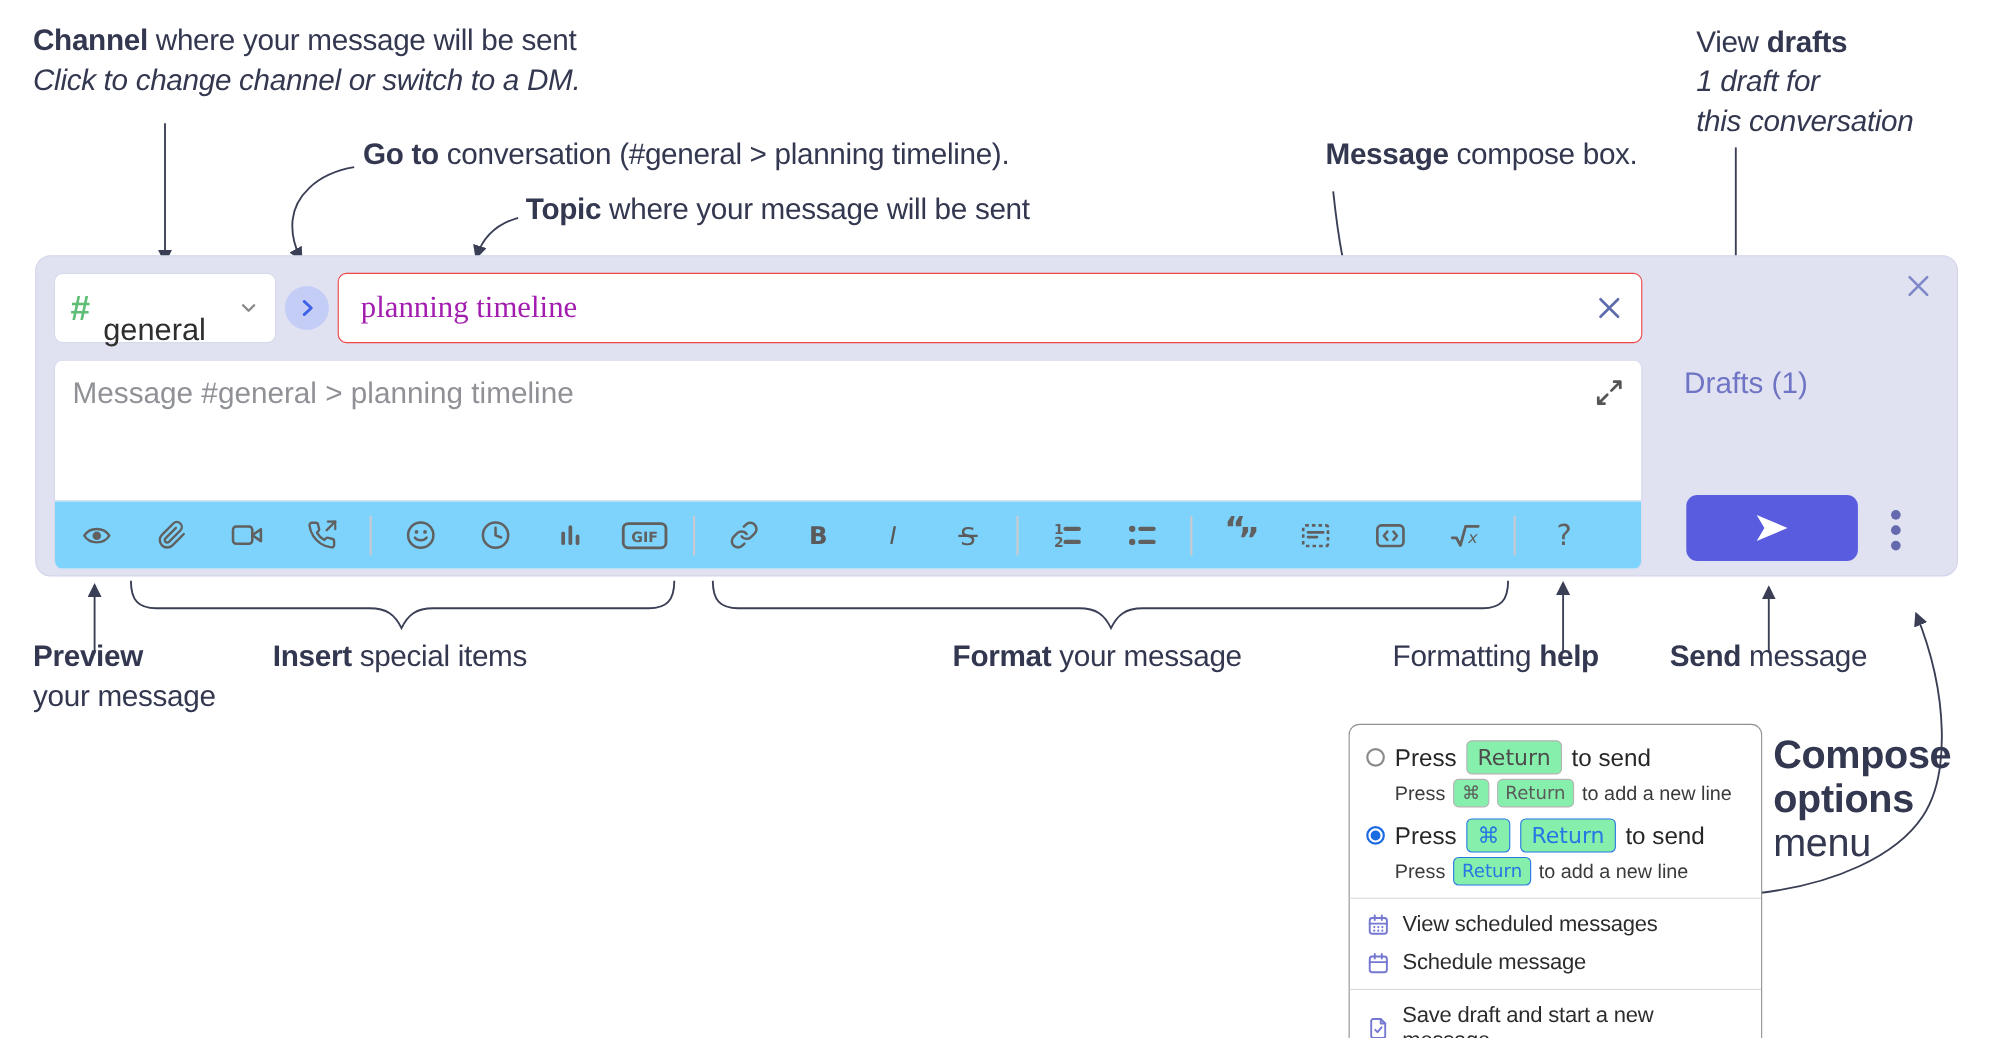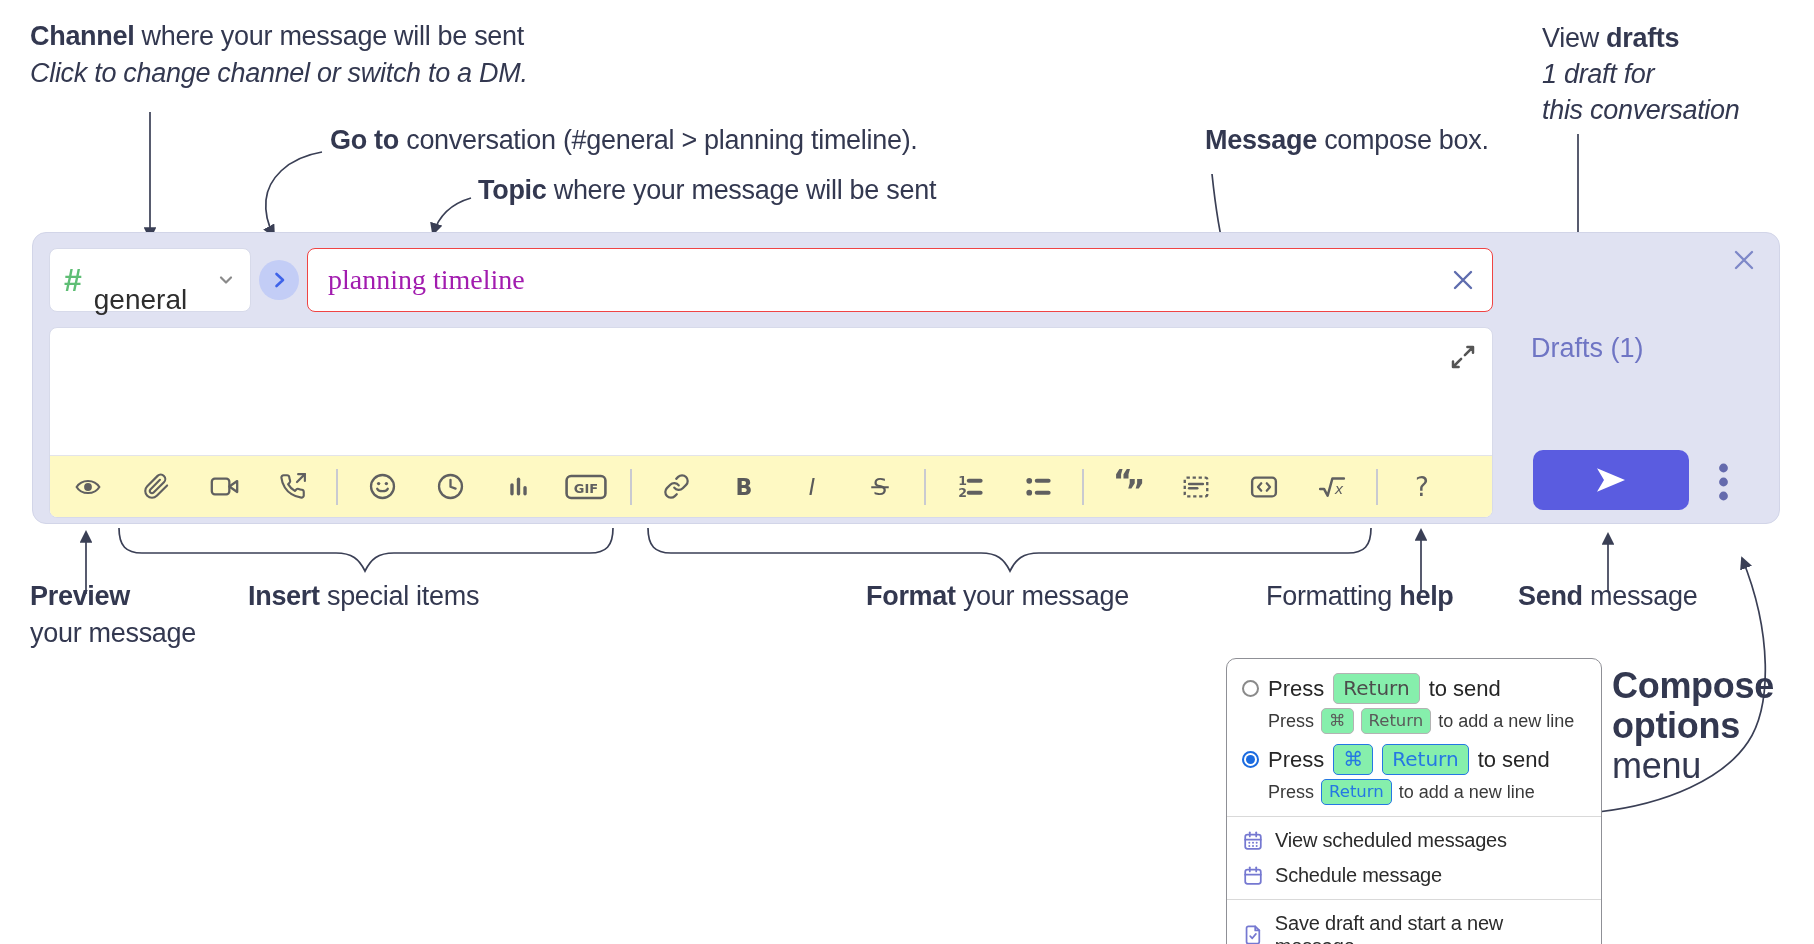--- a/index.html
+++ b/index.html
@@ -23,21 +23,21 @@
     background:#c3cdf6;display:flex;align-items:center;justify-content:center;cursor:pointer;}
   .topic-wrap{position:absolute;left:274px;top:15px;width:1186px;height:64px;}
   .topic-input{width:100%;height:100%;border:1px solid #ef4444;border-radius:8px;box-sizing:border-box;
     font-family:Liberation Serif, serif;font-size:28px;color:#a21caf;padding:0 60px 0 20px;outline:none;}
   .topic-clear{position:absolute;right:16px;top:18px;width:28px;height:28px;cursor:pointer;}
   .msg-area{position:absolute;left:16px;top:94px;width:1444px;height:191px;overflow:hidden;padding:0;}
   .msg-text{display:block;width:100%;height:128px;border:none;resize:none;outline:none;box-sizing:border-box;
     font-family:"Liberation Sans",sans-serif;font-size:27px;color:#1f1f1f;padding:14px 60px 0 16px;}
   .msg-text::placeholder{color:#8f9196;opacity:1;}
   .expand-btn{position:absolute;right:14px;top:14px;width:30px;height:30px;cursor:pointer;}
-  .toolbar{position:absolute;left:0;bottom:0;width:100%;height:62px;background:#fef9c3;border-top:1px solid #e3e4ea;
+  .toolbar{position:absolute;left:0;bottom:0;width:100%;height:62px;background:#7dd3fc;border-top:1px solid #e3e4ea;
     display:flex;align-items:center;gap:20px;padding:0 14px;box-sizing:border-box;}
   .tb-icon{width:48px;height:44px;display:flex;align-items:center;justify-content:center;flex:0 0 auto;cursor:pointer;}
   .tb-div{width:2px;height:36px;background:#c9cad1;flex:0 0 auto;}
   .drafts-link{position:absolute;left:1498px;top:100px;font-size:27px;color:#6f75c4;cursor:pointer;}
   .panel-close{position:absolute;right:20px;top:12px;width:30px;height:30px;cursor:pointer;}
   .send-btn{position:absolute;left:1500px;top:217px;width:156px;height:60px;border-radius:10px;background:#5a5ce0;
     display:flex;align-items:center;justify-content:center;cursor:pointer;}
   .dots-btn{position:absolute;left:1680px;top:227px;width:20px;height:44px;display:flex;align-items:center;justify-content:center;cursor:pointer;}
 
   
@@ -140,20 +140,21 @@
   </div>
 
   <div class="topic-wrap">
     <input class="topic-input" type="text" value="planning timeline" style="">
     <svg class="topic-clear" viewBox="0 0 28 28">
       <path d="M6 6 L22 22 M22 6 L6 22" stroke="#5e6cae" stroke-width="2.4" stroke-linecap="round" fill="none"></path>
     </svg>
   </div>
 
   <div class="msg-area whitebox">
+    <textarea class="msg-text" placeholder="Message #general &gt; planning timeline" style=""></textarea>
     <svg class="expand-btn" viewBox="0 0 24 24">
       <g fill="none" stroke="#555555" stroke-width="2" stroke-linecap="round" stroke-linejoin="round">
         <path d="M13.5 10.5 L20 4 M15.5 4 H20 V8.5"></path>
         <path d="M10.5 13.5 L4 20 M8.5 20 H4 V15.5"></path>
       </g>
     </svg>
 
     <div class="toolbar">
       <div class="tb-icon">
         <svg width="30" height="26" viewBox="0 0 24 24">

